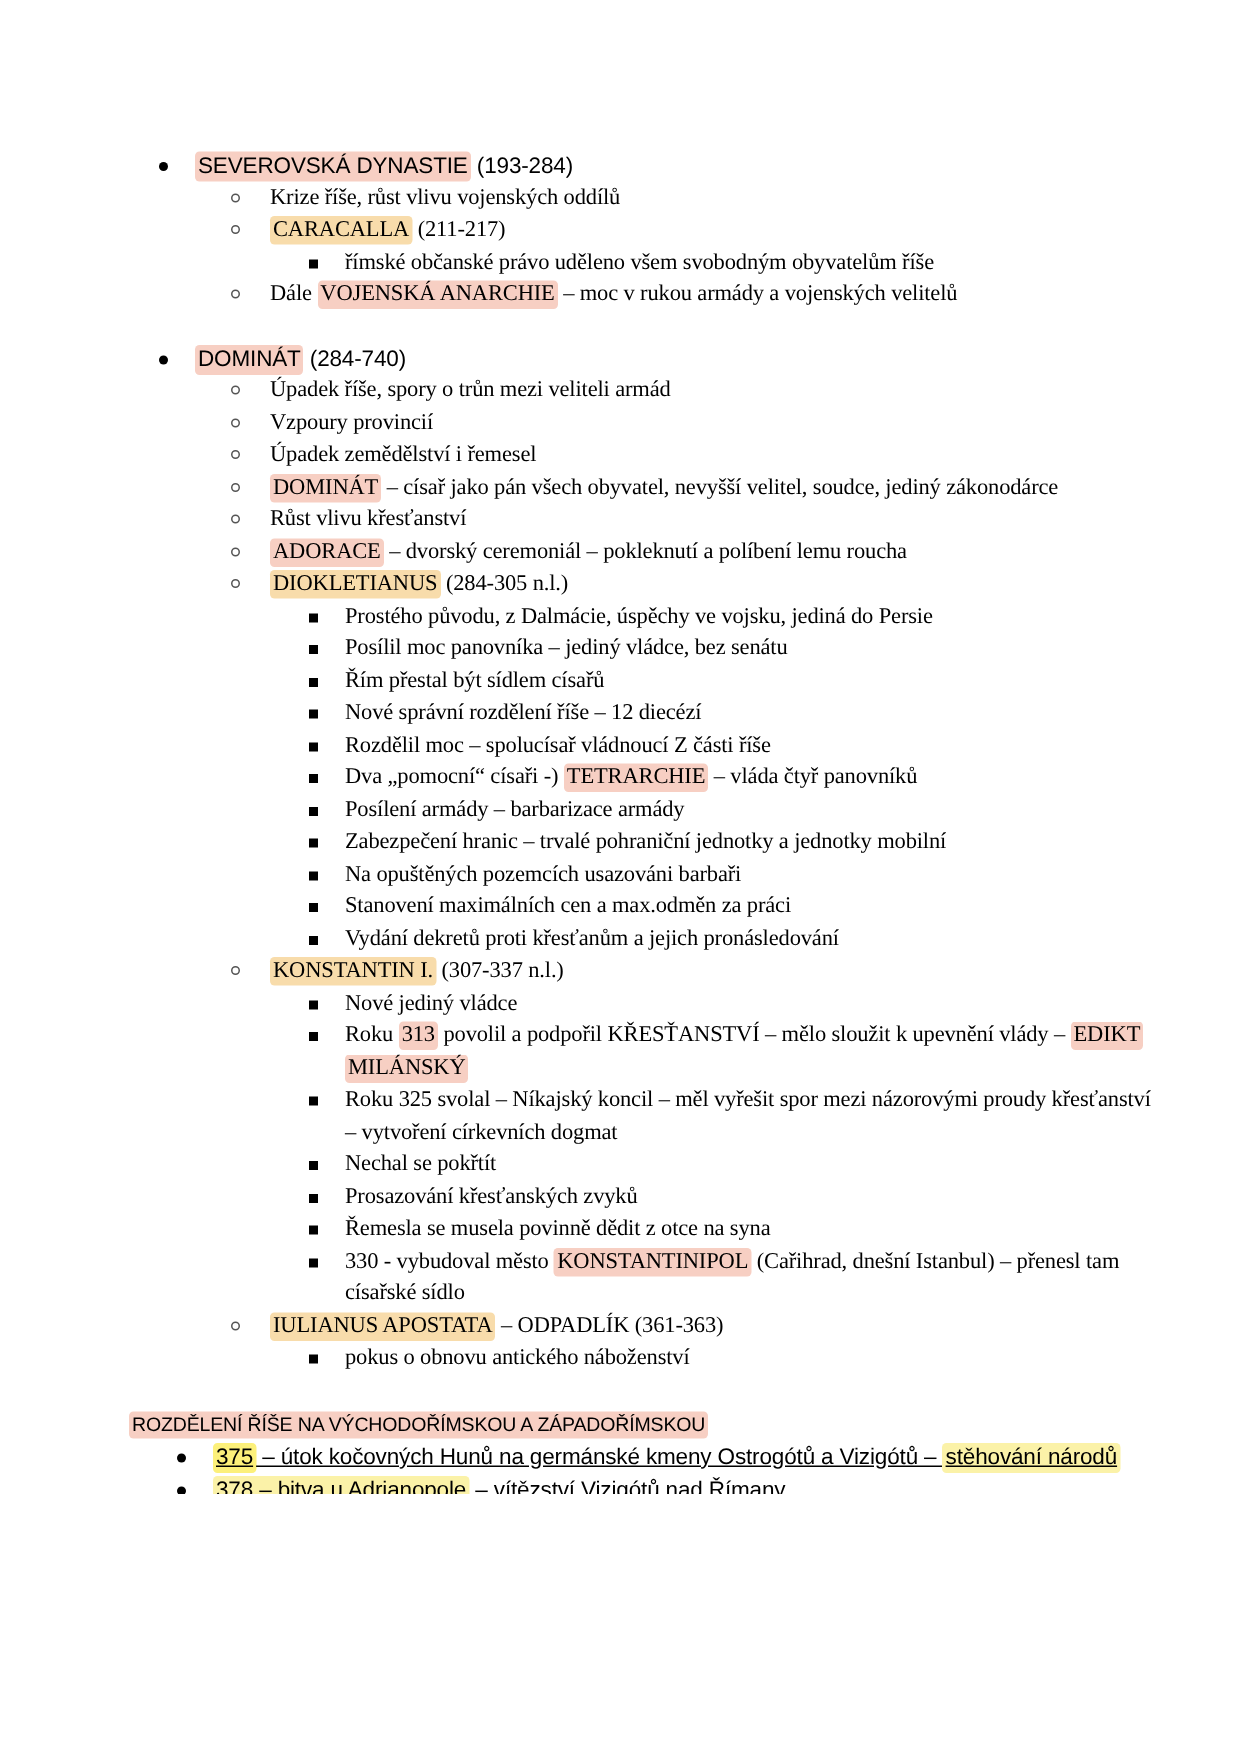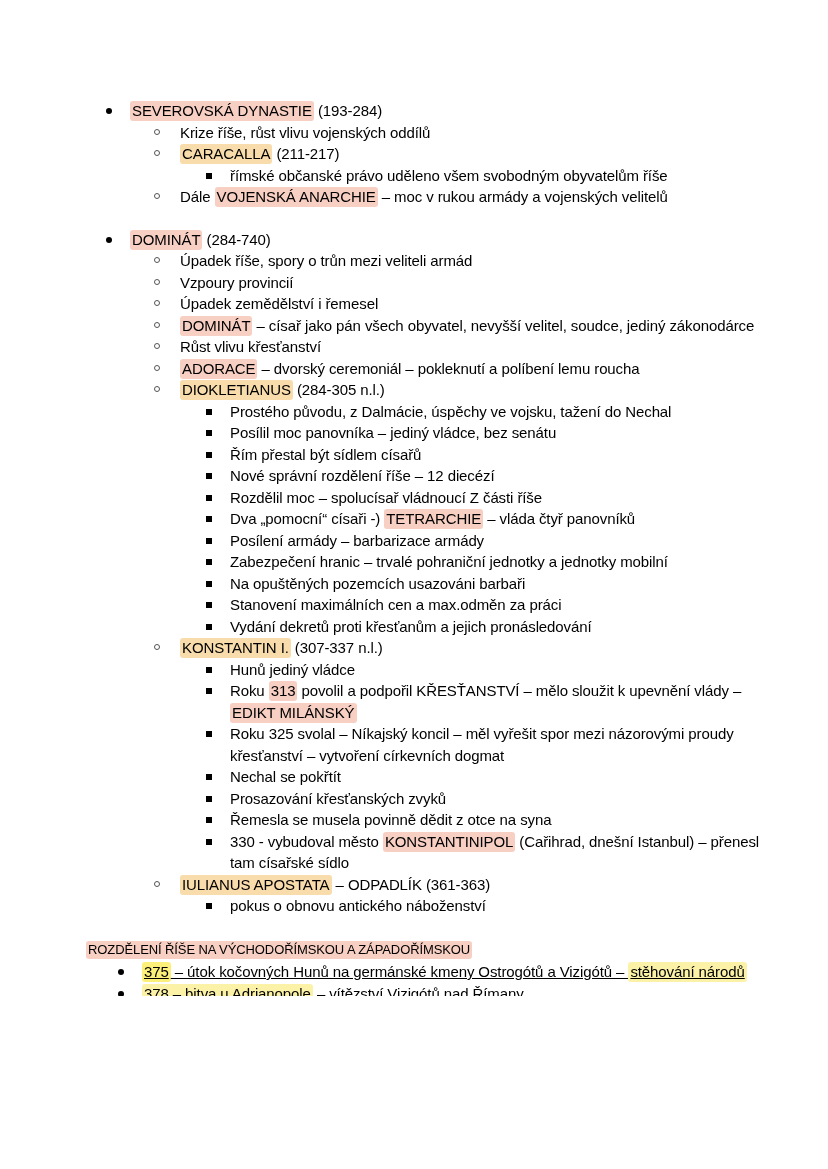--- a/index.html
+++ b/index.html
@@ -41,21 +41,21 @@
     letter-spacing: -0.1px;
   }
 
   
   .li > .row {
     position: relative;
     display: block;
   }
 
   .lvl1 { padding-left: 42px; margin-top: 0; }
-  .lvl2 { padding-left: 50px; }
+  .lvl2 { padding-left: 50px; font-family: Liberation Serif, serif; }
   .lvl3 { padding-left: 50px; }
 
   .lvl1 > .row::before {
     content: "";
     position: absolute;
     left: -24px;
     top: 8px;
     width: 6px;
     height: 6px;
     border-radius: 50%;
@@ -177,21 +177,21 @@
 
         <li class="li lvl2">
           <span class="row"><span class="hl hl-salmon">ADORACE</span><span> – dvorský ceremoniál – pokleknutí a políbení lemu roucha</span></span>
         </li>
 
         <li class="li lvl2">
           <span class="row"><span class="hl hl-tan">DIOKLETIANUS</span><span> (284-305 n.l.)</span></span>
 
           <ul>
             <li class="li lvl3">
-              <span class="row">Prostého původu, z Dalmácie, úspěchy ve vojsku, tažení do Nechal</span>
+              <span class="row">Prostého původu, z Dalmácie, úspěchy ve vojsku, jediná do Persie</span>
             </li>
             <li class="li lvl3">
               <span class="row">Posílil moc panovníka – jediný vládce, bez senátu</span>
             </li>
             <li class="li lvl3">
               <span class="row">Řím přestal být sídlem císařů</span>
             </li>
             <li class="li lvl3">
               <span class="row">Nové správní rozdělení říše – 12 diecézí</span>
             </li>
@@ -217,21 +217,21 @@
               <span class="row">Vydání dekretů proti křesťanům a jejich pronásledování</span>
             </li>
           </ul>
         </li>
 
         <li class="li lvl2">
           <span class="row"><span class="hl hl-tan">KONSTANTIN I.</span><span> (307-337 n.l.)</span></span>
 
           <ul>
             <li class="li lvl3">
-              <span class="row">Hunů jediný vládce</span>
+              <span class="row">Nové jediný vládce</span>
             </li>
             <li class="li lvl3">
               <span class="row"><span>Roku </span><span class="hl hl-salmon">313</span><span> povolil a podpořil KŘESŤANSTVÍ – mělo sloužit k upevnění vlády – </span><span class="hl hl-salmon">EDIKT MILÁNSKÝ</span></span>
             </li>
             <li class="li lvl3">
               <span class="row">Roku 325 svolal – Níkajský koncil – měl vyřešit spor mezi názorovými proudy křesťanství – vytvoření církevních dogmat</span>
             </li>
             <li class="li lvl3">
               <span class="row">Nechal se pokřtít</span>
             </li>

